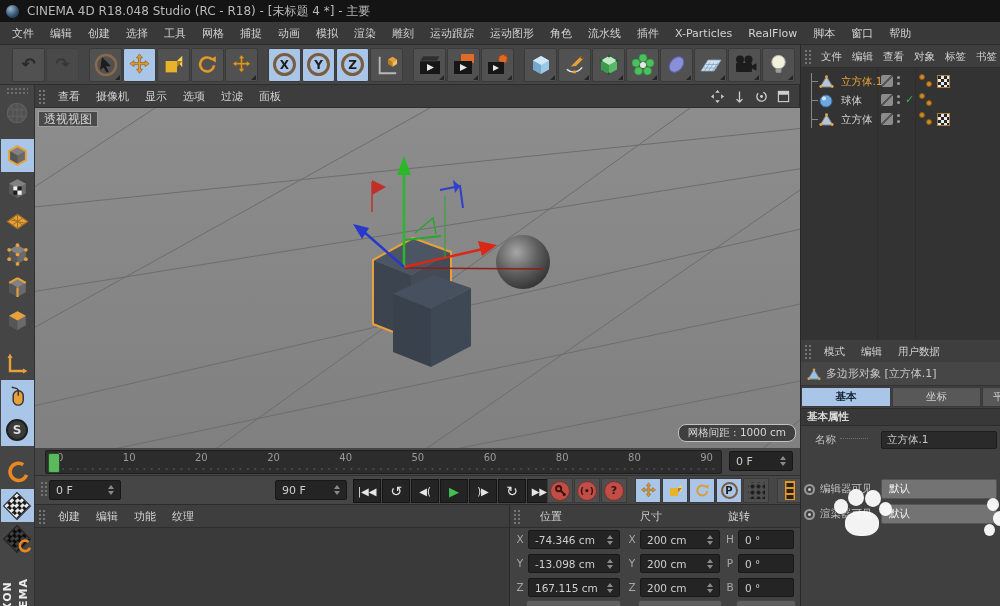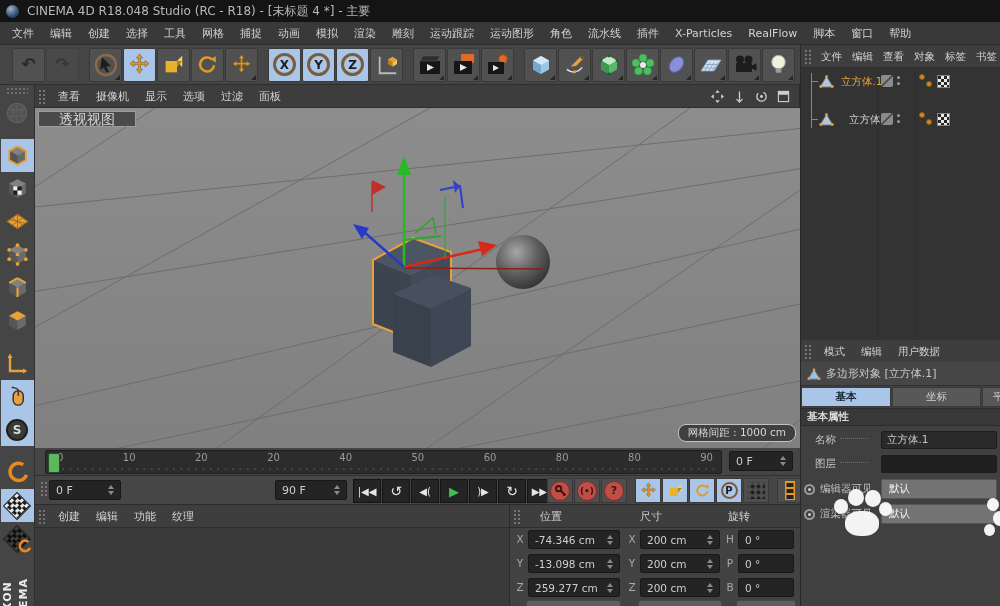--- a/index.html
+++ b/index.html
@@ -40,21 +40,21 @@
   .diamond.darkver{background:conic-gradient(#0c0c0c 25%,#3e3e3e 0 50%,#0c0c0c 0 75%,#3e3e3e 0);background-size:7px 7px}
   .vert-brand{position:absolute;left:0;bottom:-26px;display:flex;gap:1px;opacity:.9}
   .vert-brand span{writing-mode:vertical-rl;transform:rotate(180deg);color:#fff;font-weight:bold;font-size:11px;letter-spacing:1px;line-height:1.4}
   
   .vp{left:35px;top:85px;width:765px;height:363px;background:#3e3e3e;border-right:1px solid #2b2b2b}
   .vp-hdr{display:flex;align-items:center;background:#3d3d3d;height:23px;border-bottom:1px solid #2e2e2e}
   .vp-nav{margin-left:auto;display:flex;gap:7px;padding-right:8px}
   .vp-nav span{width:15px;height:15px;display:flex;align-items:center;justify-content:center}
   .vp-body{position:absolute;left:0;top:23px;width:765px;height:340px;background:linear-gradient(#8d8d8d,#808080);overflow:hidden}
   .view-label{position:absolute;left:3px;top:3px;background:#4a4a4a;border:1px solid #9c9c9c;color:#d4d4d4;
-              font-size:14px;padding:0 20px;line-height:14px}
+              font-size:12px;padding:0 5px;line-height:14px}
   .grid-label{position:absolute;right:4px;bottom:6px;background:rgba(58,58,58,.92);border:1px solid #c2c2c2;border-radius:8px;
               color:#d6d6d6;font-size:10.5px;padding:1px 9px}
   
   .tl{left:35px;top:448px;width:765px;height:28px;background:#454545;border-bottom:1px solid #303030}
   .ruler{position:absolute;left:10px;top:2px;width:677px;height:24px;background:#2c2c2c;border:1px solid #1f1f1f;border-radius:2px}
   .ticks{display:flex;justify-content:space-between;padding:1px 8px 0 11px;color:#9a9a9a;font-size:10px}
   .tickdots{position:absolute;left:4px;right:4px;bottom:2px;height:5px;
             background-image:radial-gradient(#7d7d7d .9px,transparent 1.1px);background-size:7.4px 4px;background-position:2px 1px}
   .playhead{position:absolute;left:2px;top:2px;width:12px;height:20px;background:#5cb85c;border:1px solid #2a4a2a;border-radius:2px}
   .fld{background:#242424;border:1px solid #181818;border-radius:2px;display:flex;align-items:center;padding:0 6px;height:20px;color:#cecece}
@@ -674,21 +674,21 @@
           <i class="t-dn"></i>
         </span>
       </div>
     <span class="cm-lab" style="left:214px;top:52px">P</span>
     <div class="fld cm-fld" style="left:228px;top:49px;width:56px">
         <span>0 °</span>
       </div>
 
     <span class="cm-lab" style="left:4px;top:76px">Z</span>
     <div class="fld cm-fld" style="left:18px;top:73px;width:92px">
-        <span>259.277 cm</span>
+        <span>167.115 cm</span>
         <span class="spin">
           <i class="t-up"></i>
           <i class="t-dn"></i>
         </span>
       </div>
     <span class="cm-lab" style="left:116px;top:76px">Z</span>
     <div class="fld cm-fld" style="left:130px;top:73px;width:80px">
         <span>200 cm</span>
         <span class="spin">
           <i class="t-up"></i>
@@ -740,30 +740,50 @@
           </span>
         <span style="position:absolute;left:118px;top:2px">
             <i class="odot" style="display:block"></i>
           </span>
         <span style="position:absolute;left:125px;top:9px">
             <i class="odot" style="display:block"></i>
           </span>
         <span class="tag-checker" style="left:136px;top:3px"></span>
       </div>
 
+      <div class="om-row" style="top:23px">
+        <span class="treeline" style="left:10px;top:9px;width:7px;height:1px"></span>
+        <svg style="position:absolute;left:18px" width="14" height="14" viewBox="0 0 14 14">
+            <circle cx="7" cy="7" r="6" fill="#6fa8e0" stroke="#3a6a9a"></circle>
+            <circle cx="5" cy="4.6" r="2" fill="#cfe4f8"></circle>
+          </svg>
+        <span class="om-label" style="position:absolute;left:36px;color:#d2d2d2">球体</span>
+        <span class="vis-sq" style="left:80px;top:3px"></span>
+        <span style="position:absolute;left:96px;top:4px;display:flex;flex-direction:column;gap:3px">
+            <i class="mini-dot"></i>
+            <i class="mini-dot"></i>
+          </span>
+        <span class="check" style="position:absolute;left:104px;top:2px">✓</span>
+        <span style="position:absolute;left:118px;top:2px">
+            <i class="odot" style="display:block"></i>
+          </span>
+        <span style="position:absolute;left:125px;top:9px">
+            <i class="odot" style="display:block"></i>
+          </span>
+      </div>
 
       <div class="om-row" style="top:42px">
         <span class="treeline" style="left:10px;top:9px;width:7px;height:1px"></span>
         <svg style="position:absolute;left:18px" width="15" height="13" viewBox="0 0 16 14">
             <path d="M8 1.5L15 13H1z" fill="#b9c6d2" stroke="#6a7884"></path>
             <circle cx="8" cy="2" r="1.6" fill="#e8a13a"></circle>
             <circle cx="1.9" cy="12.4" r="1.6" fill="#e8a13a"></circle>
             <circle cx="14.1" cy="12.4" r="1.6" fill="#e8a13a"></circle>
           </svg>
-        <span class="om-label" style="position:absolute;left:44px;color:#d2d2d2">立方体</span>
+        <span class="om-label" style="position:absolute;left:36px;color:#d2d2d2">立方体</span>
         <span class="vis-sq" style="left:80px;top:3px"></span>
         <span style="position:absolute;left:96px;top:4px;display:flex;flex-direction:column;gap:3px">
             <i class="mini-dot"></i>
             <i class="mini-dot"></i>
           </span>
         <span style="position:absolute;left:118px;top:2px">
             <i class="odot" style="display:block"></i>
           </span>
         <span style="position:absolute;left:125px;top:9px">
             <i class="odot" style="display:block"></i>
@@ -804,27 +824,20 @@
           <span>基本属性</span>
         </div>
 
       <div class="am-row" style="top:90px">
         <span class="am-lab">名称</span>
         <span class="leader" style="max-width:28px"></span>
         <div class="am-fld">
             <span>立方体.1</span>
           </div>
       </div>
-      <div class="am-row" style="top:114px">
-        <span class="am-lab">图层</span>
-        <span class="leader" style="max-width:28px"></span>
-        <div class="am-fld" style="background:#1f1f1f">
-            <span></span>
-          </div>
-      </div>
       <div class="am-row" style="top:139px">
         <span class="radio">
             <i></i>
           </span>
         <span class="am-lab" style="margin-left:5px">编辑器可见</span>
         <div class="drop">
             <span>默认</span>
           </div>
       </div>
       <div class="am-row" style="top:164px">

